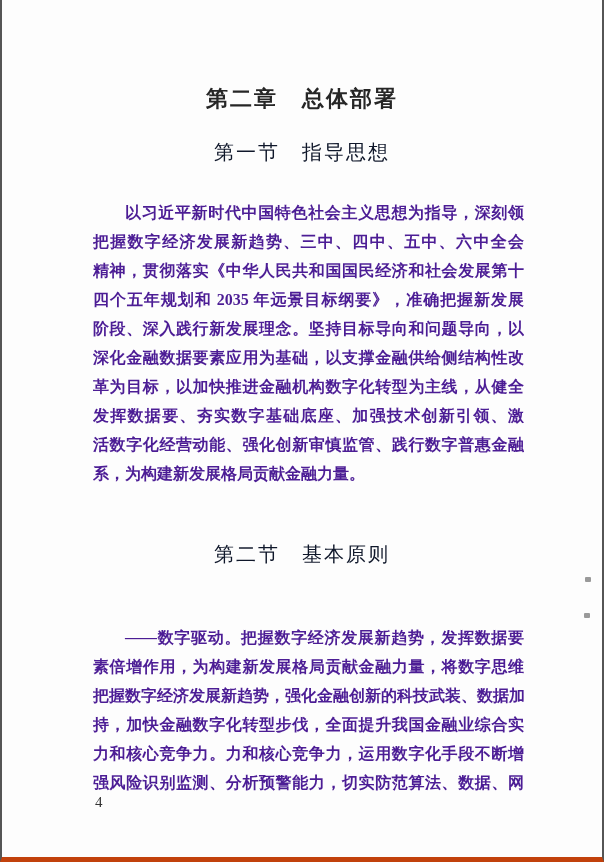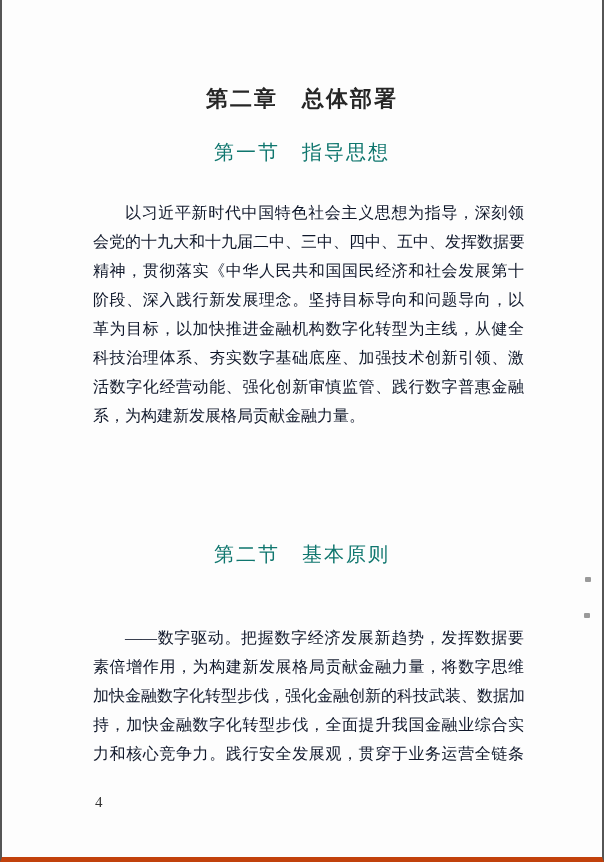--- a/index.html
+++ b/index.html
@@ -33,30 +33,31 @@
     color: #262626;
   }
   .section-title {
     position: absolute;
     left: 0;
     width: 100%;
     text-align: center;
     font-family: "Liberation Serif", serif;
     font-size: 20px;
     letter-spacing: 2px;
-    color: #0f766e;
+    color: #0f172a;
   }
   .section1-title { top: 139px; }
   .section2-title { top: 541px; }
   .para {
     position: absolute;
     left: 91px;
     width: 431px;
     font-size: 16px;
-    color: #0f172a;
+    color: #4c1d95;
+    font-weight: bold;
   }
   .para1 { top: 198px; }
   .para2 { top: 623px; }
   .line {
     height: 29px;
     line-height: 29px;
     text-align: justify;
     text-align-last: justify;
     overflow: hidden;
     white-space: nowrap;
@@ -86,37 +87,40 @@
 <body>
 
 <div class="page">
 
   <div class="chapter-title">第二章　总体部署</div>
 
   <div class="section-title section1-title">第一节　指导思想</div>
 
   <div class="para para1 end-short">
       <div class="line first">以习近平新时代中国特色社会主义思想为指导，深刻领</div>
-      <div class="line">会党的十九大和十九届二中、三中、四中、五中、发挥数据要</div>
+      <div class="line">把握数字经济发展新趋势、三中、四中、五中、六中全会</div>
       <div class="line">精神，贯彻落实《中华人民共和国国民经济和社会发展第十</div>
+      <div class="line">四个五年规划和 2035 年远景目标纲要》，准确把握新发展</div>
       <div class="line">阶段、深入践行新发展理念。坚持目标导向和问题导向，以</div>
+      <div class="line">深化金融数据要素应用为基础，以支撑金融供给侧结构性改</div>
       <div class="line">革为目标，以加快推进金融机构数字化转型为主线，从健全</div>
-      <div class="line">科技治理体系、夯实数字基础底座、加强技术创新引领、激</div>
+      <div class="line">发挥数据要、夯实数字基础底座、加强技术创新引领、激</div>
       <div class="line">活数字化经营动能、强化创新审慎监管、践行数字普惠金融</div>
       <div class="line last">系，为构建新发展格局贡献金融力量。</div>
     </div>
 
   <div class="section-title section2-title">第二节　基本原则</div>
 
   <div class="para para2">
       <div class="line first">——数字驱动。把握数字经济发展新趋势，发挥数据要</div>
       <div class="line">素倍增作用，为构建新发展格局贡献金融力量，将数字思维</div>
-      <div class="line">加快金融数字化转型步伐，强化金融创新的科技武装、数据加</div>
+      <div class="line">把握数字经济发展新趋势，强化金融创新的科技武装、数据加</div>
       <div class="line">持，加快金融数字化转型步伐，全面提升我国金融业综合实</div>
-      <div class="line">力和核心竞争力。践行安全发展观，贯穿于业务运营全链条</div>
+      <div class="line">力和核心竞争力。力和核心竞争力，运用数字化手段不断增</div>
+      <div class="line last">强风险识别监测、分析预警能力，切实防范算法、数据、网</div>
     </div>
 
   <div class="page-number">4</div>
 
   <div class="speck speck-1"></div>
   <div class="speck speck-2"></div>
 
 </div>
 
 </body></html>

